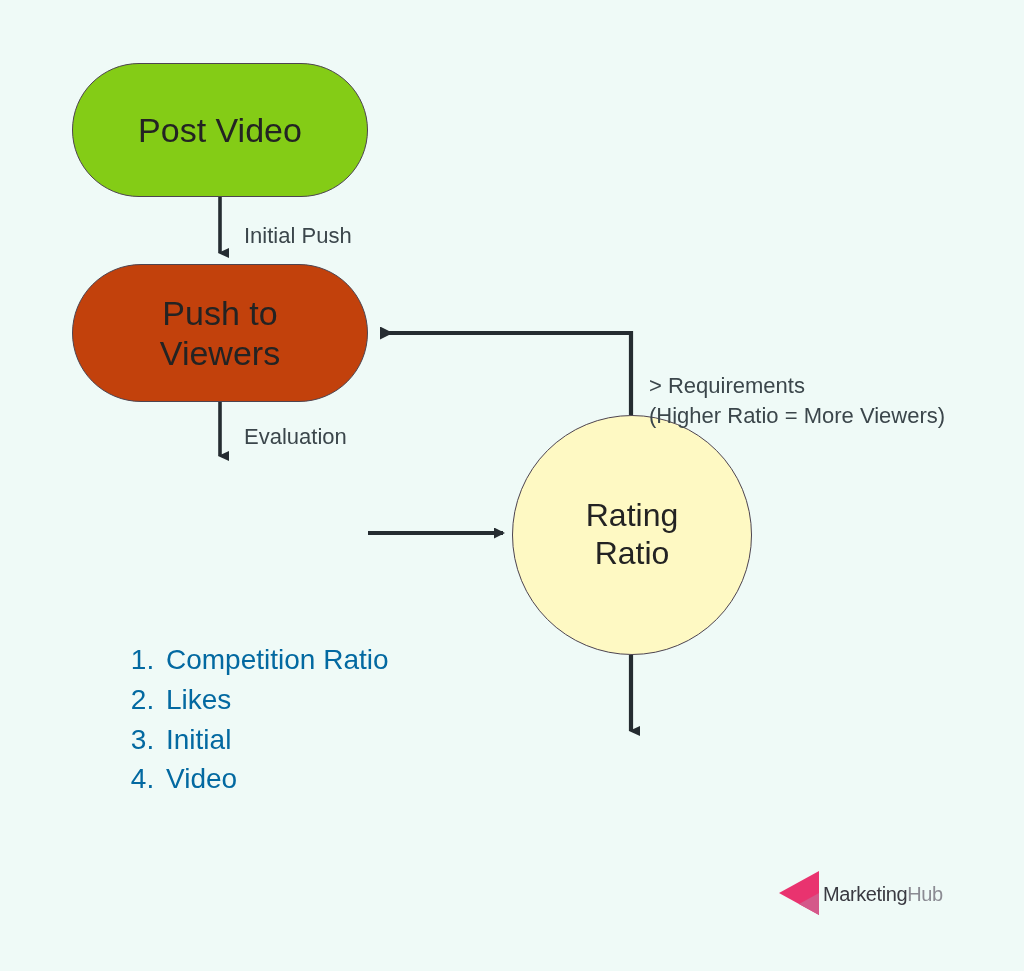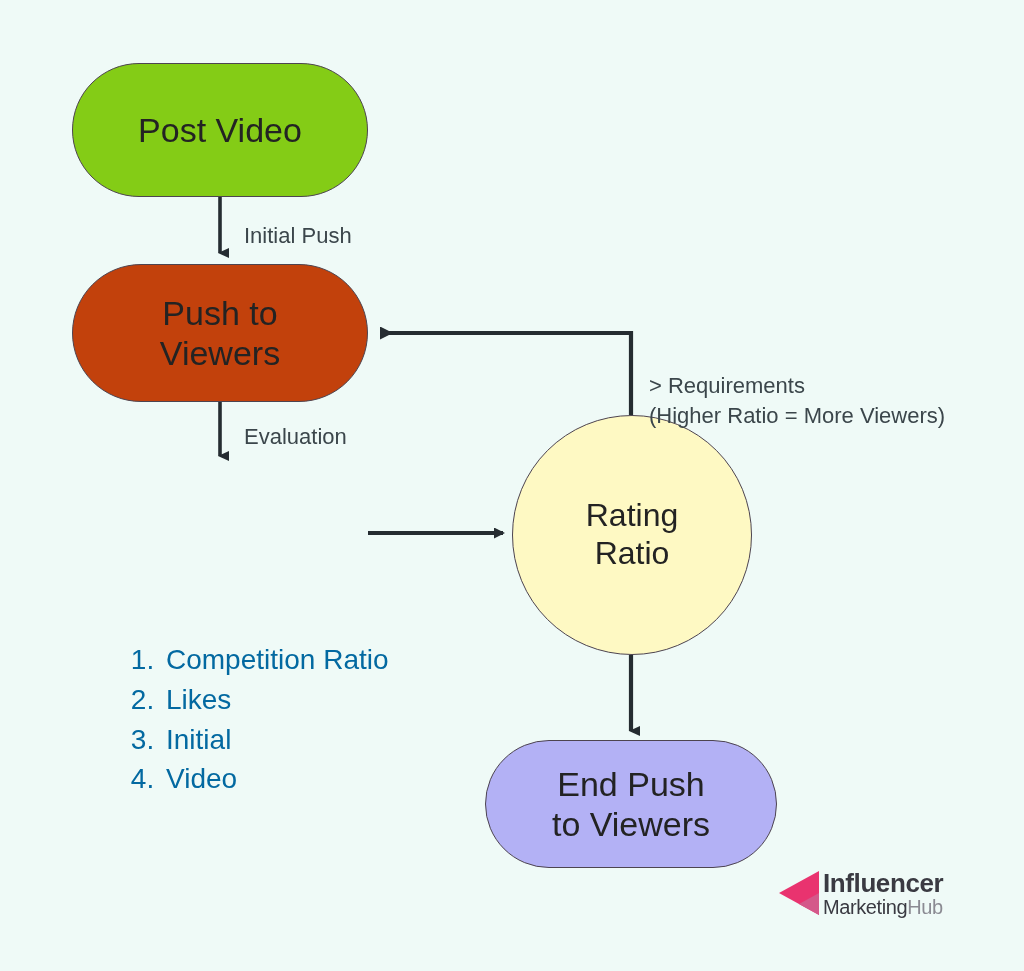--- a/index.html
+++ b/index.html
@@ -182,22 +182,20 @@
 
   <div class="node node-post-video">Post Video</div>
 
   <div class="node node-push-viewers">Push to
 Viewers</div>
 
 
   <div class="node node-rating-ratio">Rating
 Ratio</div>
 
-  <div class="node node-end-push">End Push
-to Viewers</div>
 
   <div class="edge-label label-initial-push">Initial Push</div>
 
   <div class="edge-label label-evaluation">Evaluation</div>
 
   <div class="edge-label label-gt-req">&gt; Requirements
 (Higher Ratio = More Viewers)</div>
 
 
   <ol class="criteria-list">
@@ -206,18 +204,17 @@
     <li>Initial</li>
     <li>Video</li>
   </ol>
 
   <div class="logo">
     <svg class="logo-mark" viewBox="0 0 44 50">
       <path d="M42,3 L42,47 L2,25 Z" fill="#e9336f"></path>
       <path d="M42,25 L42,47 L22,36 Z" fill="#d4588a"></path>
     </svg>
     <div class="logo-text">
-      <span class="logo-line1">Influencer</span>
       <span class="logo-line2"><span>Marketing</span><span class="hub">Hub</span></span>
     </div>
   </div>
 
 </div>
 
 </body></html>

